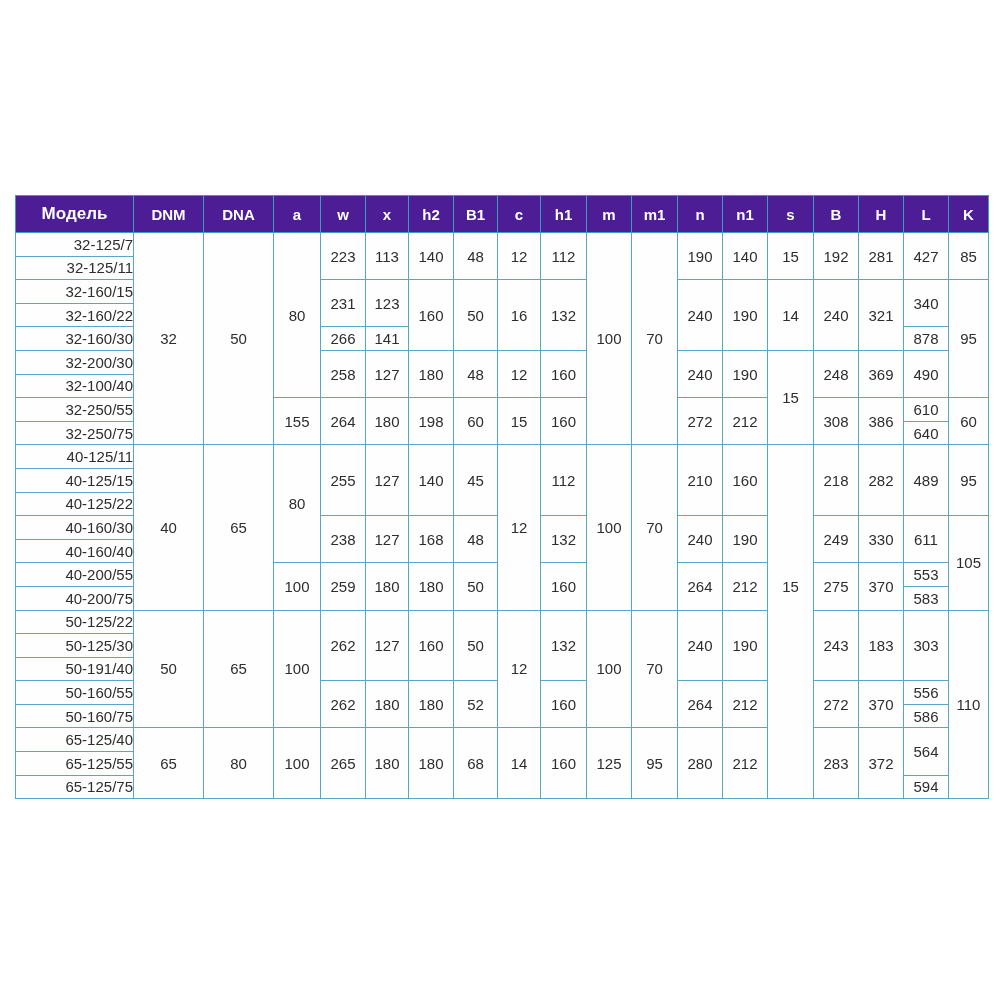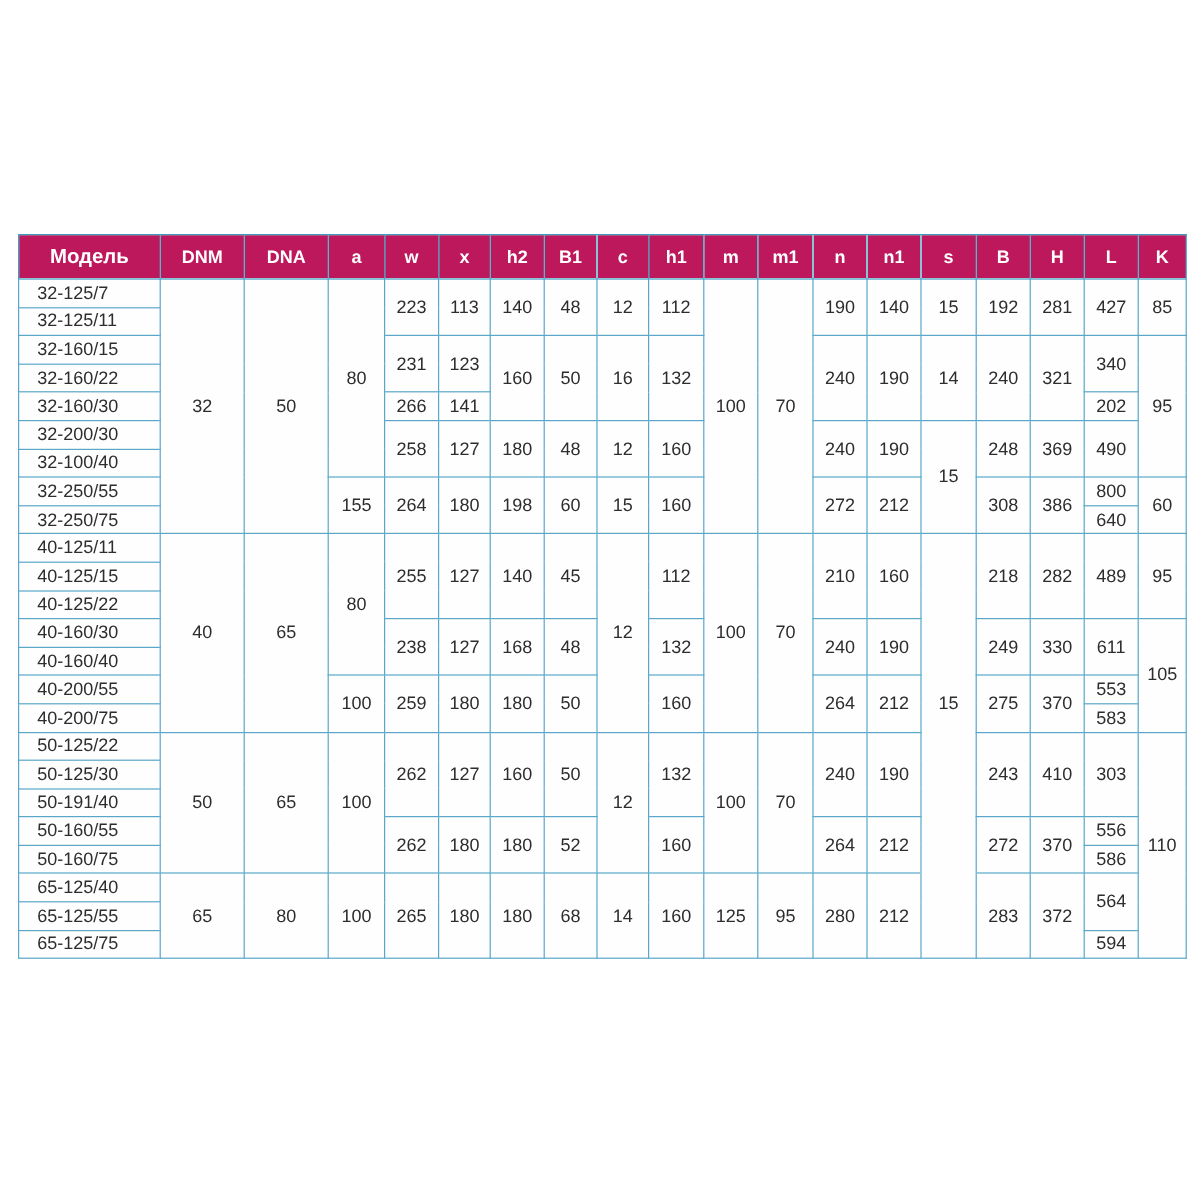--- a/index.html
+++ b/index.html
@@ -7,28 +7,28 @@
     width:1000px;height:1000px;background:#ffffff;position:relative;
     font-family:"Liberation Sans",sans-serif;
   }
   .table-wrap{position:absolute;left:15px;top:195px;}
   table{border-collapse:collapse;table-layout:fixed;width:970px;}
   th,td{
     border:1px solid #58a7c8;text-align:center;vertical-align:middle;
     overflow:hidden;padding:0;white-space:nowrap;
   }
   thead th{
-    background:#be185d;color:#ffffff;height:36px;
+    background:#4c1d95;color:#ffffff;height:36px;
     font-size:15px;font-weight:bold;border-color:#3e9bbd;
   }
   thead th.model-header{font-size:17px;}
   tbody td{
     height:22.6px;font-size:15px;color:#2d2d2d;background:#fefefe;
   }
-  td.model-cell{text-align:left;padding-left:15px;}
+  td.model-cell{text-align:right;padding-left:15px;}
   td.no-bottom{border-bottom:none;}
   td.no-top{border-top:none;}
 </style>
 </head>
 <body>
 
 <div class="table-wrap">
   <table id="spec-table">
       <colgroup>
         <col style="width: 118px;">
@@ -115,21 +115,21 @@
           <td rowspan="2">340</td>
           <td rowspan="5">95</td>
         </tr>
         <tr>
           <td class="model-cell">32-160/22</td>
         </tr>
         <tr>
           <td class="model-cell">32-160/30</td>
           <td>266</td>
           <td>141</td>
-          <td>202</td>
+          <td>878</td>
         </tr>
         <tr>
           <td class="model-cell">32-200/30</td>
           <td rowspan="2">258</td>
           <td rowspan="2">127</td>
           <td rowspan="2">180</td>
           <td rowspan="2">48</td>
           <td rowspan="2">12</td>
           <td rowspan="2">160</td>
           <td rowspan="2">240</td>
@@ -148,21 +148,21 @@
           <td rowspan="2">264</td>
           <td rowspan="2">180</td>
           <td rowspan="2">198</td>
           <td rowspan="2">60</td>
           <td rowspan="2">15</td>
           <td rowspan="2">160</td>
           <td rowspan="2">272</td>
           <td rowspan="2">212</td>
           <td rowspan="2">308</td>
           <td rowspan="2">386</td>
-          <td>800</td>
+          <td>610</td>
           <td rowspan="2">60</td>
         </tr>
         <tr>
           <td class="model-cell">32-250/75</td>
           <td>640</td>
         </tr>
         <tr>
           <td class="model-cell">40-125/11</td>
           <td rowspan="7">40</td>
           <td rowspan="7">65</td>
@@ -233,21 +233,21 @@
           <td rowspan="3">127</td>
           <td rowspan="3">160</td>
           <td rowspan="3">50</td>
           <td rowspan="5">12</td>
           <td rowspan="3">132</td>
           <td rowspan="5">100</td>
           <td rowspan="5">70</td>
           <td rowspan="3">240</td>
           <td rowspan="3">190</td>
           <td rowspan="3">243</td>
-          <td rowspan="3">410</td>
+          <td rowspan="3">183</td>
           <td rowspan="3">303</td>
           <td rowspan="8">110</td>
         </tr>
         <tr>
           <td class="model-cell">50-125/30</td>
         </tr>
         <tr>
           <td class="model-cell">50-191/40</td>
         </tr>
         <tr>

